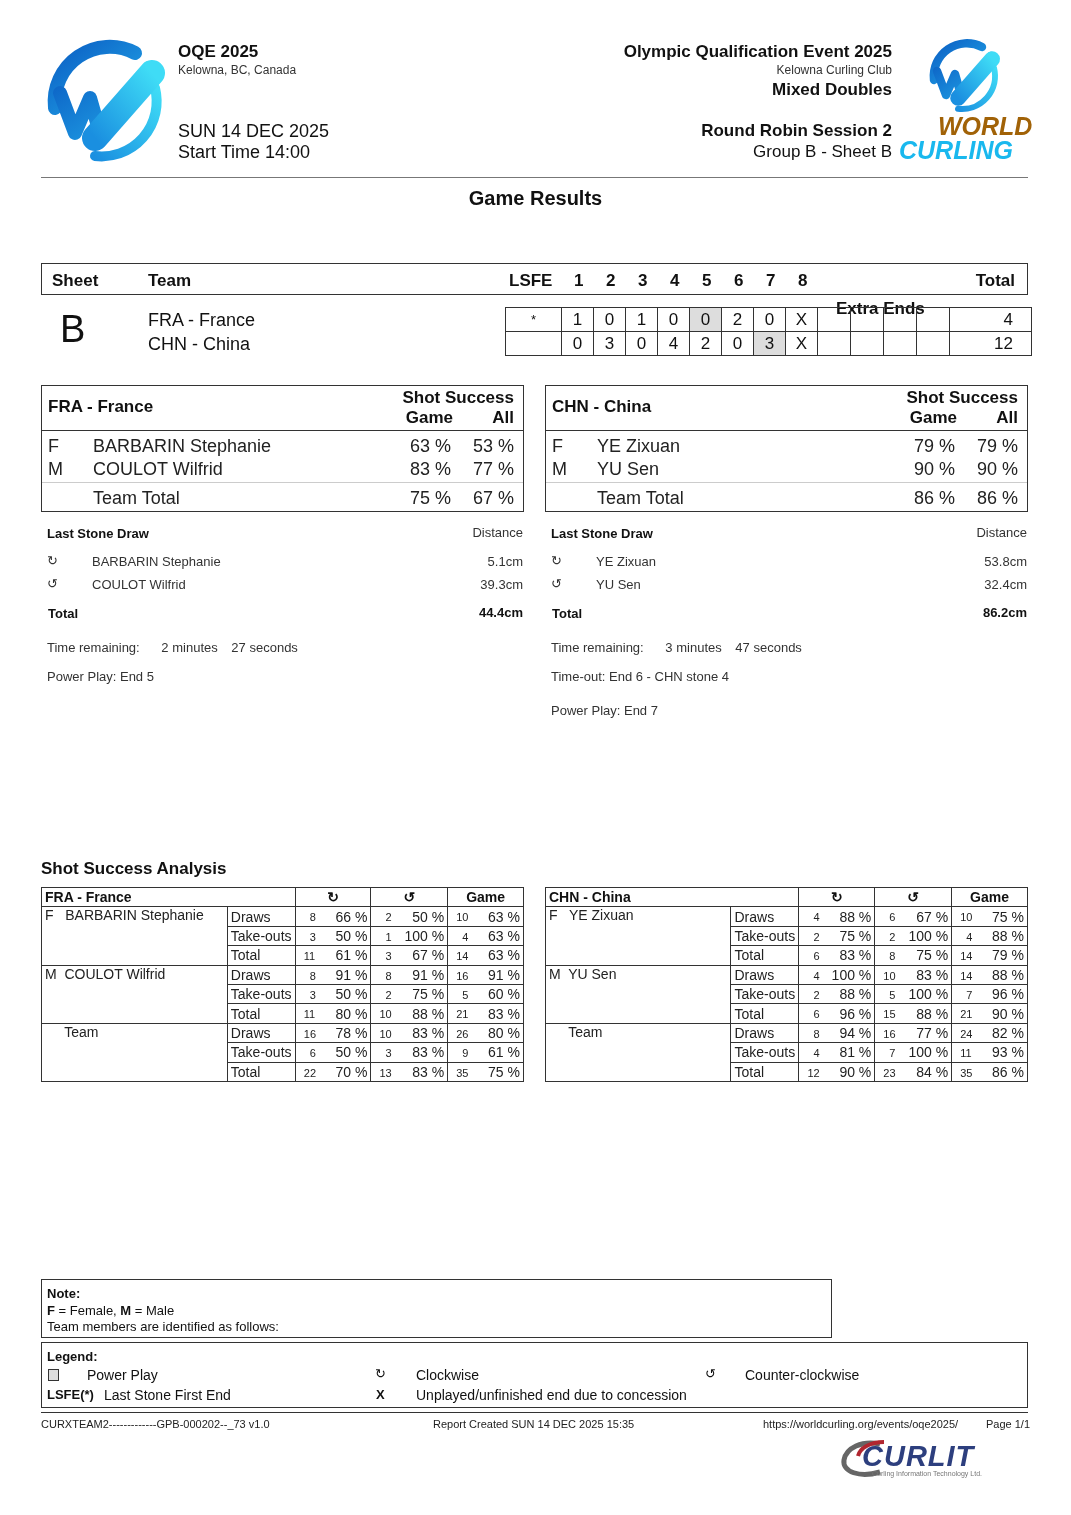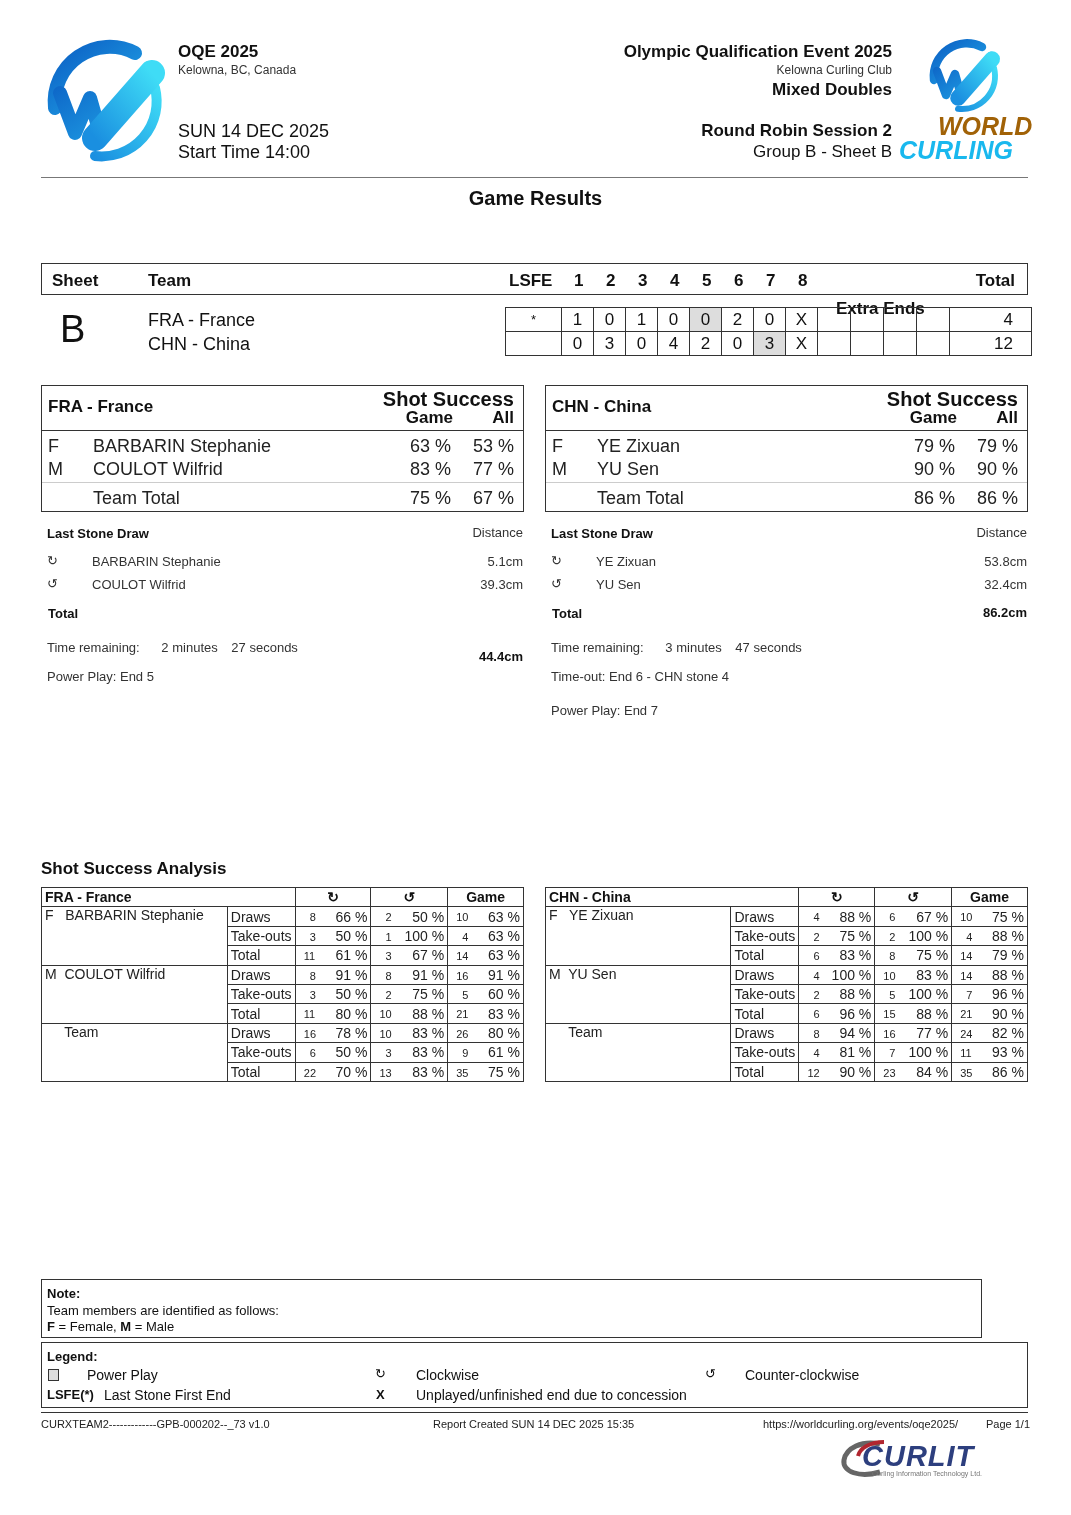--- a/index.html
+++ b/index.html
@@ -33,21 +33,21 @@
   .sb-grid td.lsfe { width: 56px; font-size: 13px; }
   .sb-grid td.end { width: 32px; }
   .sb-grid td.ee { width: 33px; }
   .sb-grid td.tot { width: 82px; text-align: right; padding-right: 18px; }
   .sb-grid td.pp { background: #ddd; }
 
   
   .ss-box { top: 385px; width: 483px; height: 127px; border: 1px solid #333; }
   .ss-box .hdr { position: absolute; left: 0; top: 0; width: 100%; height: 45px; border-bottom: 1px solid #333; }
   .ss-box .team { position: absolute; left: 6px; top: 11px; font-size: 17px; font-weight: bold; }
-  .ss-box .ssl { position: absolute; right: 9px; top: 2px; font-size: 20px; font-weight: bold; }
+  .ss-box .ssl { position: absolute; right: 9px; top: 2px; font-size: 17px; font-weight: bold; }
   .ss-box .gl { position: absolute; right: 70px; top: 22px; font-size: 17px; font-weight: bold; }
   .ss-box .al { position: absolute; right: 9px; top: 22px; font-size: 17px; font-weight: bold; }
   .ss-row { position: absolute; left: 0; width: 100%; font-size: 18px; color: #222; }
   .ss-row .g { position: absolute; left: 6px; }
   .ss-row .n { position: absolute; left: 51px; }
   .ss-row .pg { position: absolute; right: 72px; }
   .ss-row .pa { position: absolute; right: 9px; }
 
   
   .lsd { font-size: 13px; color: #333; }
@@ -58,21 +58,21 @@
   .an-title { left: 41px; top: 859px; font-size: 17px; font-weight: bold; }
   table.an { position: absolute; top: 887px; border-collapse: collapse; font-size: 14px; color: #222; }
   table.an td { border: 1px solid #333; height: 19.4px; padding: 0 3px; white-space: nowrap; }
   table.an td.num { text-align: right; position: relative; }
   table.an td.num .c { font-size: 11px; position: absolute; left: 8px; top: 4px; }
   table.an td.num .c.wide { left: 14px; }
   table.an tr.head td { font-weight: bold; color: #111; }
   table.an .ic { text-align: center; font-weight: normal; }
 
   
-  .note { left: 41px; top: 1279px; width: 941px; height: 59px; border: 1px solid #333; font-size: 13px; padding: 6px 5px; line-height: 16.5px; }
+  .note { left: 41px; top: 1279px; width: 791px; height: 59px; border: 1px solid #333; font-size: 13px; padding: 6px 5px; line-height: 16.5px; }
   .legend { left: 41px; top: 1342px; width: 987px; height: 66px; border: 1px solid #333; font-size: 14px; }
   .legend span { position: absolute; }
   .pp-swatch { display: inline-block; width: 11px; height: 12px; background: #ddd; border: 1px solid #333; }
   .footer { top: 1418px; font-size: 11px; color: #222; }
 </style>
 </head>
 <body>
 
 <svg id="logo-left" class="abs" viewBox="0 0 130 125">
   <defs>
@@ -225,21 +225,21 @@
 
 <div class="abs lsd-title" style="left:47px;top:526px;">Last Stone Draw</div>
 <div class="abs lsd" style="right:548px;top:525px;">Distance</div>
 <div class="abs lsd-icon" style="left:47px;top:553px;">↻</div>
 <div class="abs lsd" style="left:92px;top:554px;">BARBARIN Stephanie</div>
 <div class="abs lsd" style="right:548px;top:554px;">5.1cm</div>
 <div class="abs lsd-icon" style="left:47px;top:576px;">↺</div>
 <div class="abs lsd" style="left:92px;top:577px;">COULOT Wilfrid</div>
 <div class="abs lsd" style="right:548px;top:577px;">39.3cm</div>
 <div class="abs lsd-title" style="left:48px;top:606px;">Total</div>
-<div class="abs lsd-title" style="right:548px;top:605px;margin-top:44px;">44.4cm</div>
+<div class="abs lsd-title" style="right:548px;top:605px;">44.4cm</div>
 <div class="abs lsd" style="left:47px;top:640px;">
   <span>Time remaining:</span>
   <span style="margin-left:18px;">2</span>
   <span>minutes</span>
   <span style="margin-left:10px;">27</span>
   <span>seconds</span>
 </div>
 <div class="abs lsd" style="left:47px;top:669px;">Power Play: End 5</div>
 
 <div class="abs lsd-title" style="left:551px;top:526px;">Last Stone Draw</div>
@@ -408,22 +408,22 @@
         <td>Total</td>
         <td class="num"><span class="c">12</span><span>90 %</span></td>
         <td class="num"><span class="c">23</span><span>84 %</span></td>
         <td class="num"><span class="c">35</span><span>86 %</span></td>
       </tr>
     </tbody>
   </table>
 
 <div class="abs note">
   <div class="b">Note:</div>
+  <div><b>F</b><span> = Female, </span><b>M</b><span> = Male</span></div>
   <div>Team members are identified as follows:</div>
-  <div><b>F</b><span> = Female, </span><b>M</b><span> = Male</span></div>
 </div>
 
 <div class="abs legend">
   <span class="b" style="left:5px;top:6px;font-size:13px;">Legend:</span>
   <span class="pp-swatch" style="left:6px;top:26px;"></span>
   <span style="left:45px;top:24px;text-align:center;">Power Play</span>
   <span class="b" style="left:5px;top:44px;font-size:13px;">LSFE(*)</span>
   <span style="left:62px;top:44px;">Last Stone First End</span>
   <span style="left:333px;top:23px;font-size:13px;">↻</span>
   <span style="left:374px;top:24px;">Clockwise</span>

